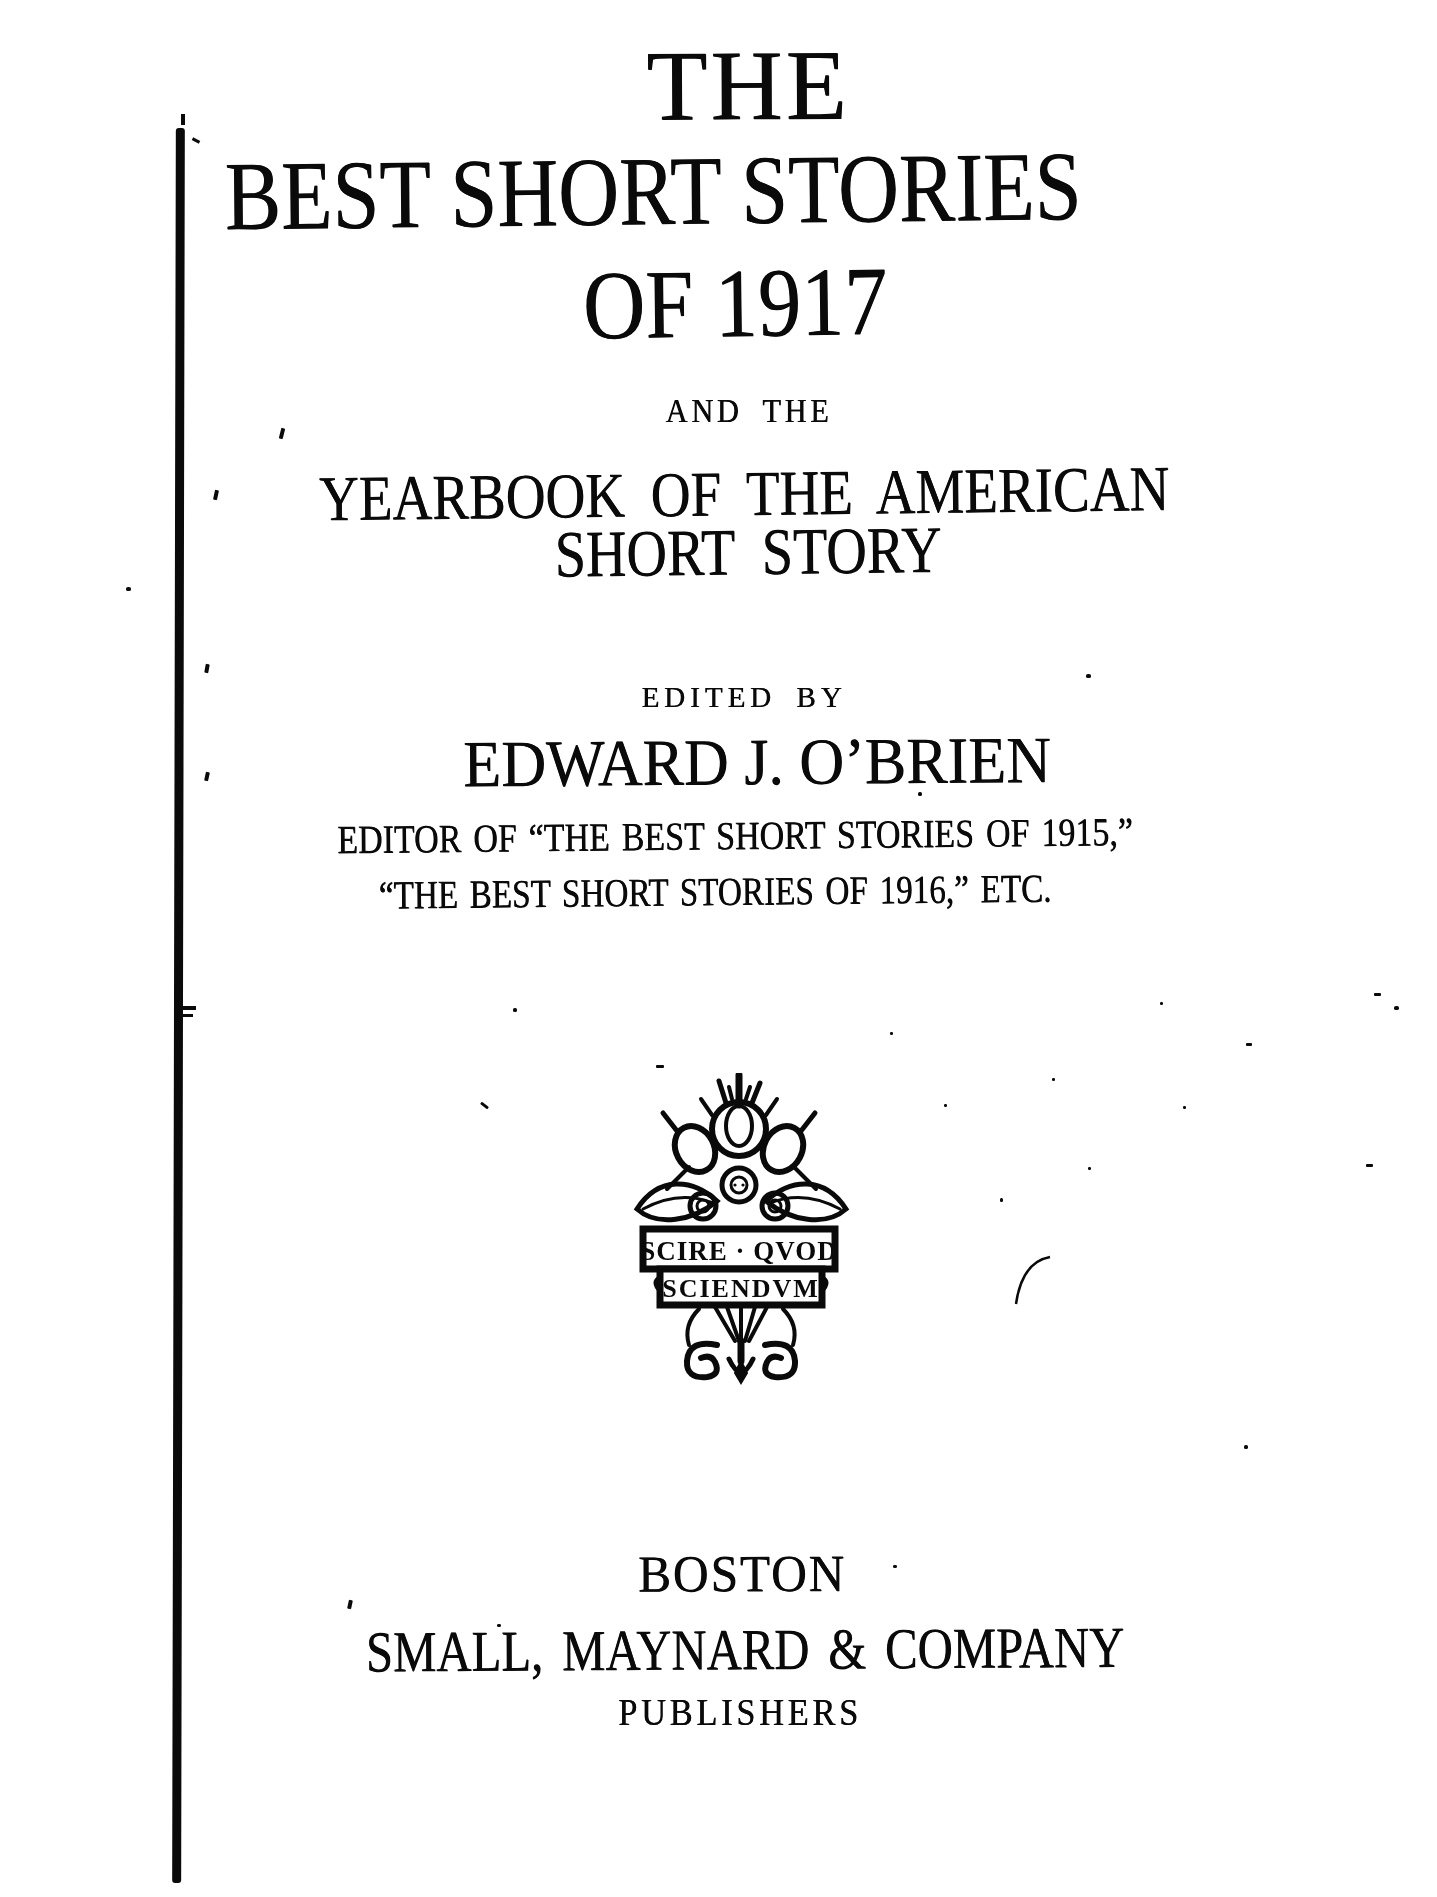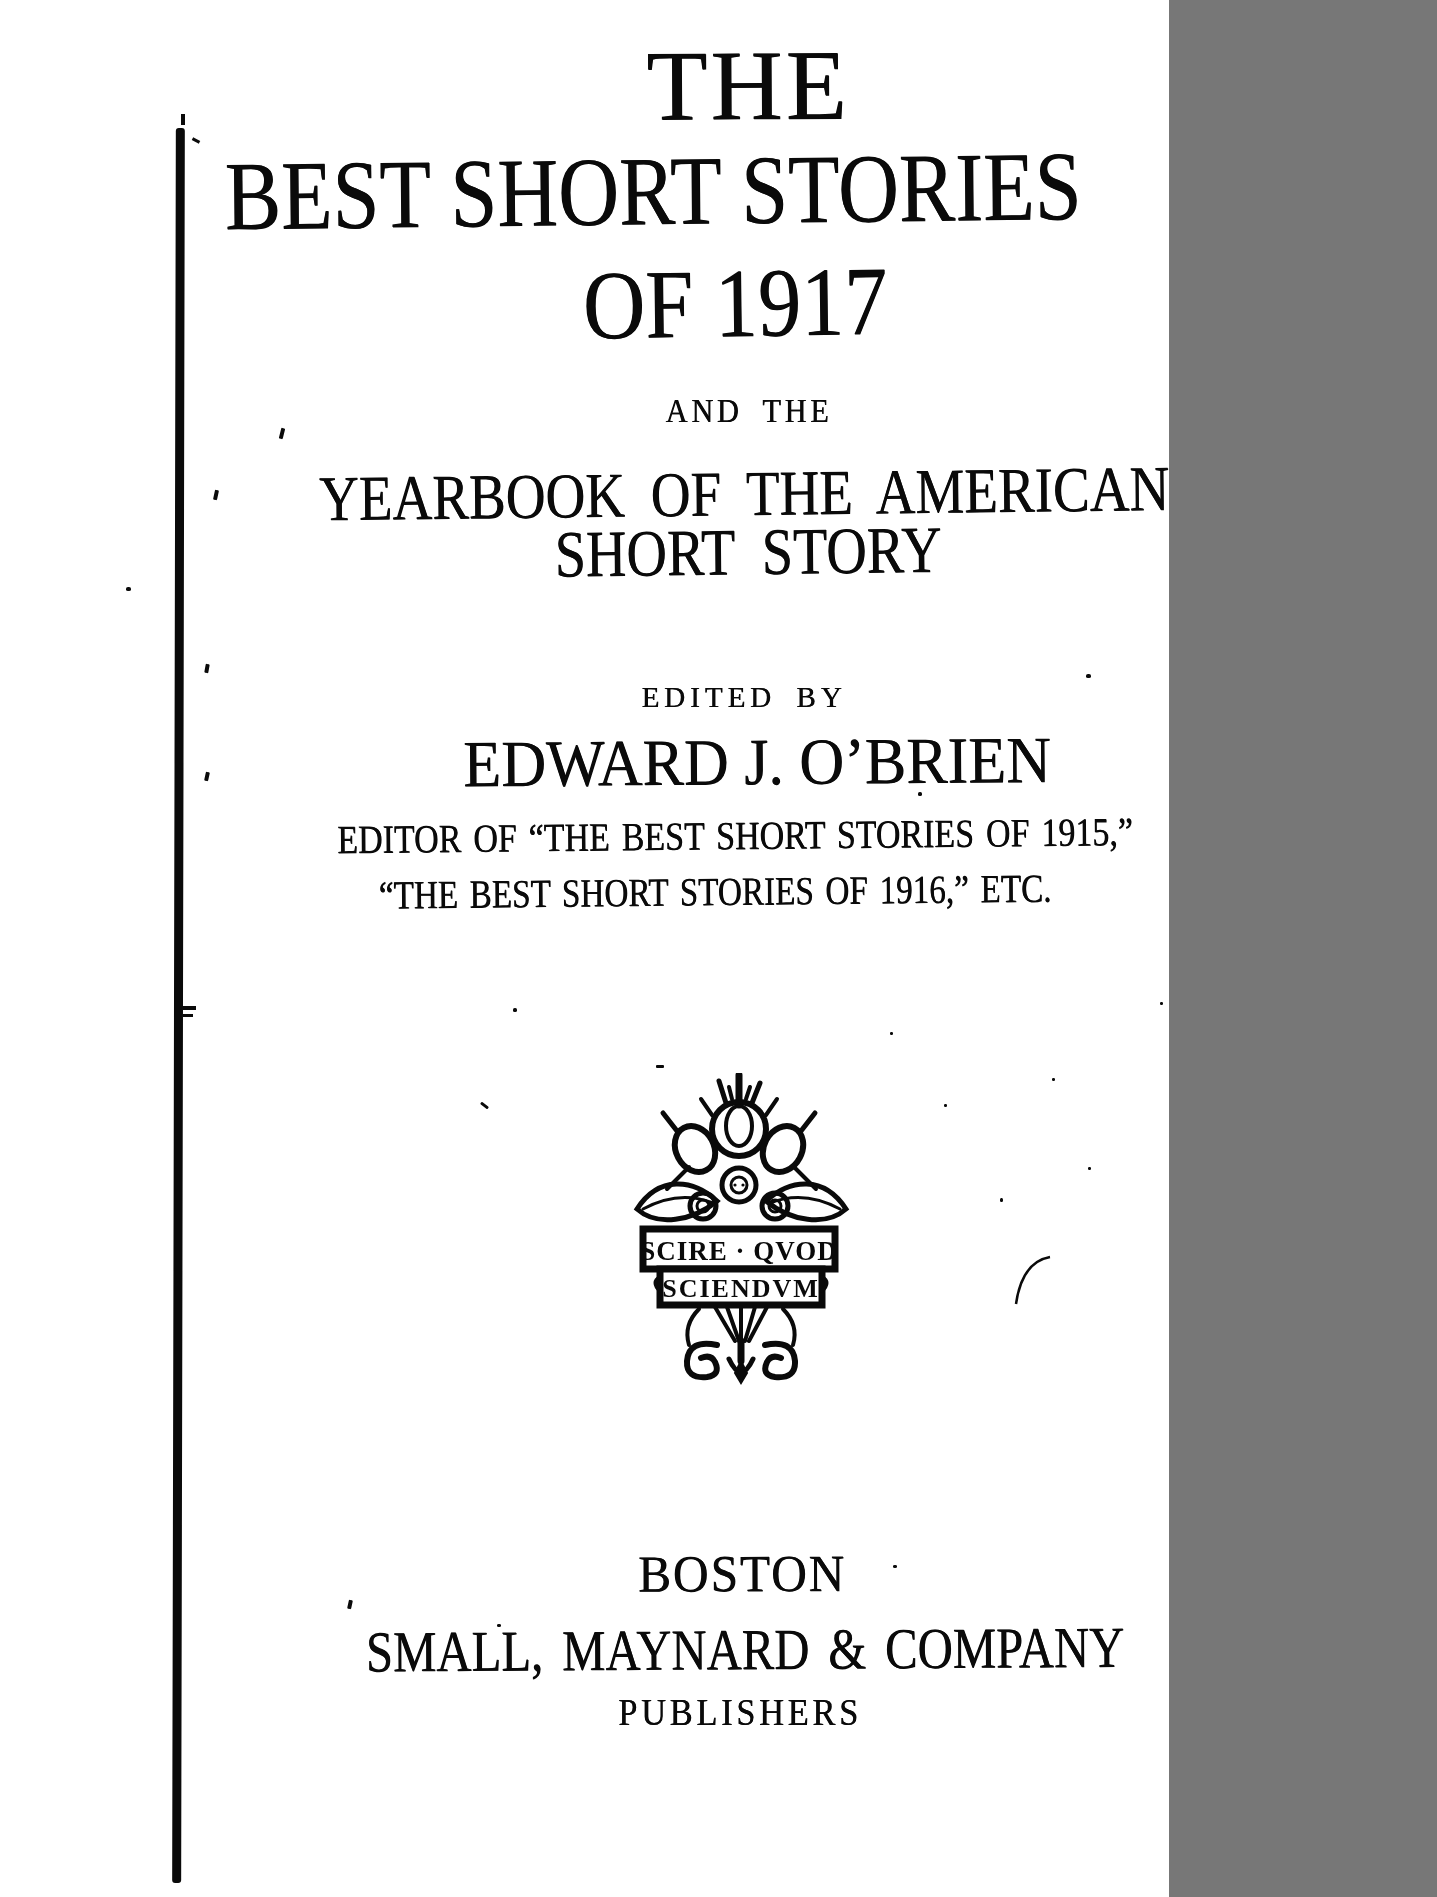--- a/index.html
+++ b/index.html
@@ -1,18 +1,18 @@
 <!DOCTYPE html>
 <html><head>
 <meta charset="utf-8">
 <style>
   html,body{margin:0;padding:0;background:#777;}
   .page{
     position:relative;
-    width:1169px;height:1897px;
+    width:1437px;height:1897px;
     background:#ffffff;
     overflow:hidden;
     font-family:"Liberation Serif","DejaVu Serif",serif;
     color:#0a0a0a;
   }
   .line{
     position:absolute;
     width:1490px;
     text-align:center;
     white-space:nowrap;

